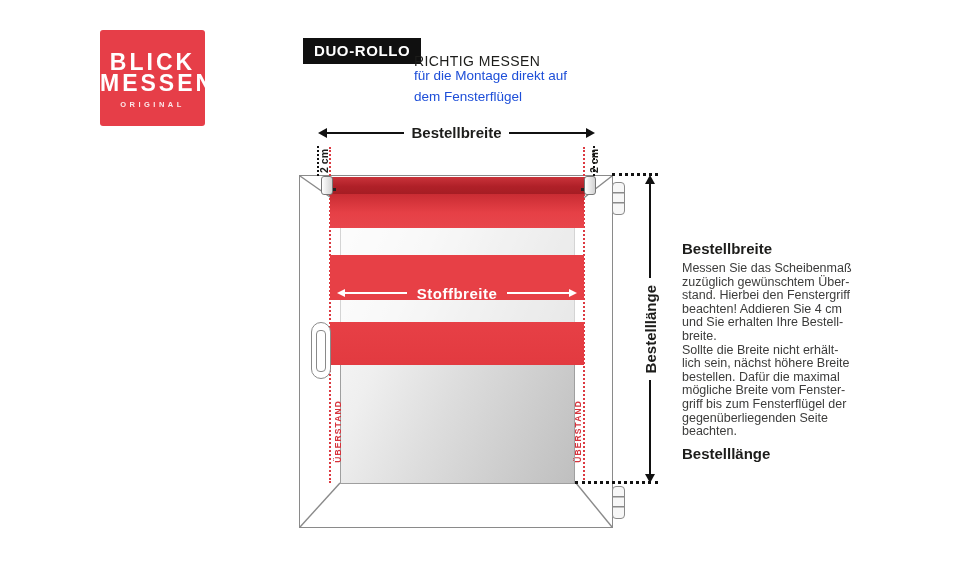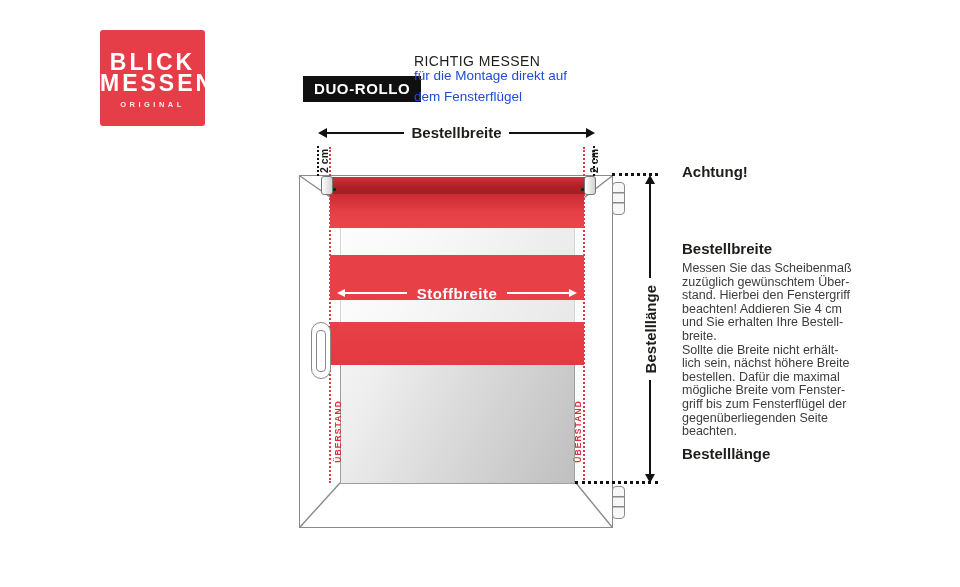--- a/index.html
+++ b/index.html
@@ -7,21 +7,21 @@
   .page { position:relative; width:960px; height:587px; background:#ffffff; overflow:hidden; }
 
   
   .logo { position:absolute; left:100px; top:30px; width:105px; height:96px;
           background:#e63e48; border-radius:3px; text-align:center; }
   .logo-main { padding-top:22px; color:#fff; font-size:23px; font-weight:bold;
                line-height:20.5px; letter-spacing:3px; }
   .logo-sub { margin-top:7px; color:rgba(255,255,255,0.88); font-size:7.5px;
               font-weight:bold; letter-spacing:3.5px; }
   .badge { position:absolute; left:303px; top:38px; background:#101010; color:#fff;
-           font-size:15px; font-weight:bold; letter-spacing:0.6px; padding:4px 11px 5px;margin-top:38px; }
+           font-size:15px; font-weight:bold; letter-spacing:0.6px; padding:4px 11px 5px; }
   .title { position:absolute; left:414px; top:41px; font-size:14px; font-weight:normal;
            letter-spacing:0.4px; color:#1d1d1b;margin-top:12px; }
   .subtitle { position:absolute; left:414px; top:66px; font-size:13.5px; color:#1d4ed8;
               line-height:1.55; white-space:pre-line; }
 
   
   .win-frame { position:absolute; left:299px; top:175px; width:314px; height:353px;
                background:#fff; border:1.5px solid #8a8a8a; z-index:1; }
   .bevels { position:absolute; left:0; top:0; z-index:2; pointer-events:none; }
   .glass { position:absolute; left:340px; top:203px; width:235px; height:281px; z-index:2;
@@ -190,21 +190,20 @@
   <div class="v-arrow">
     <div class="tri-u"></div>
     <div class="vline"></div>
     <div class="lbl">Bestelllänge</div>
     <div class="vline"></div>
     <div class="tri-d"></div>
   </div>
 
   <div class="col">
     <div class="sec sec-1">
-      <h3>Achtung!</h3>
     </div>
     <div class="sec sec-2">
       <h3>Bestellbreite</h3>
       <p>Messen Sie das Scheibenmaß
 zuzüglich gewünschtem Über-
 stand. Hierbei den Fenstergriff
 beachten! Addieren Sie 4 cm
 und Sie erhalten Ihre Bestell-
 breite.
 Sollte die Breite nicht erhält-

